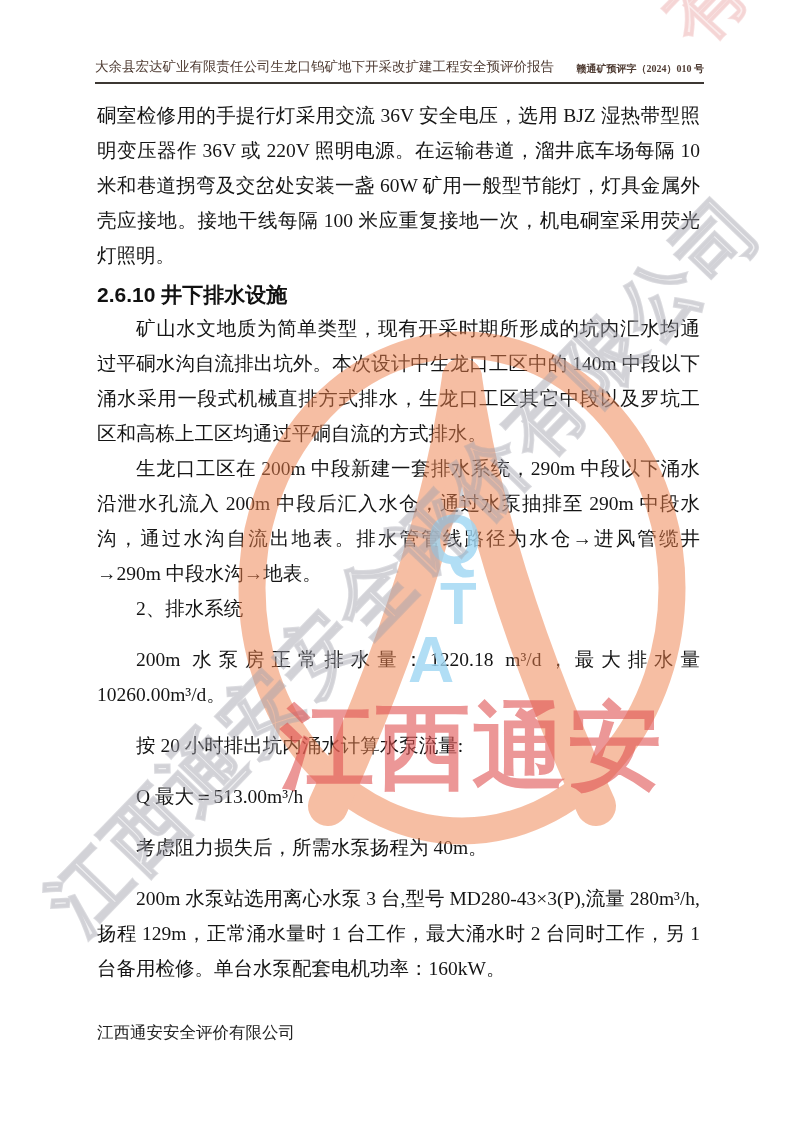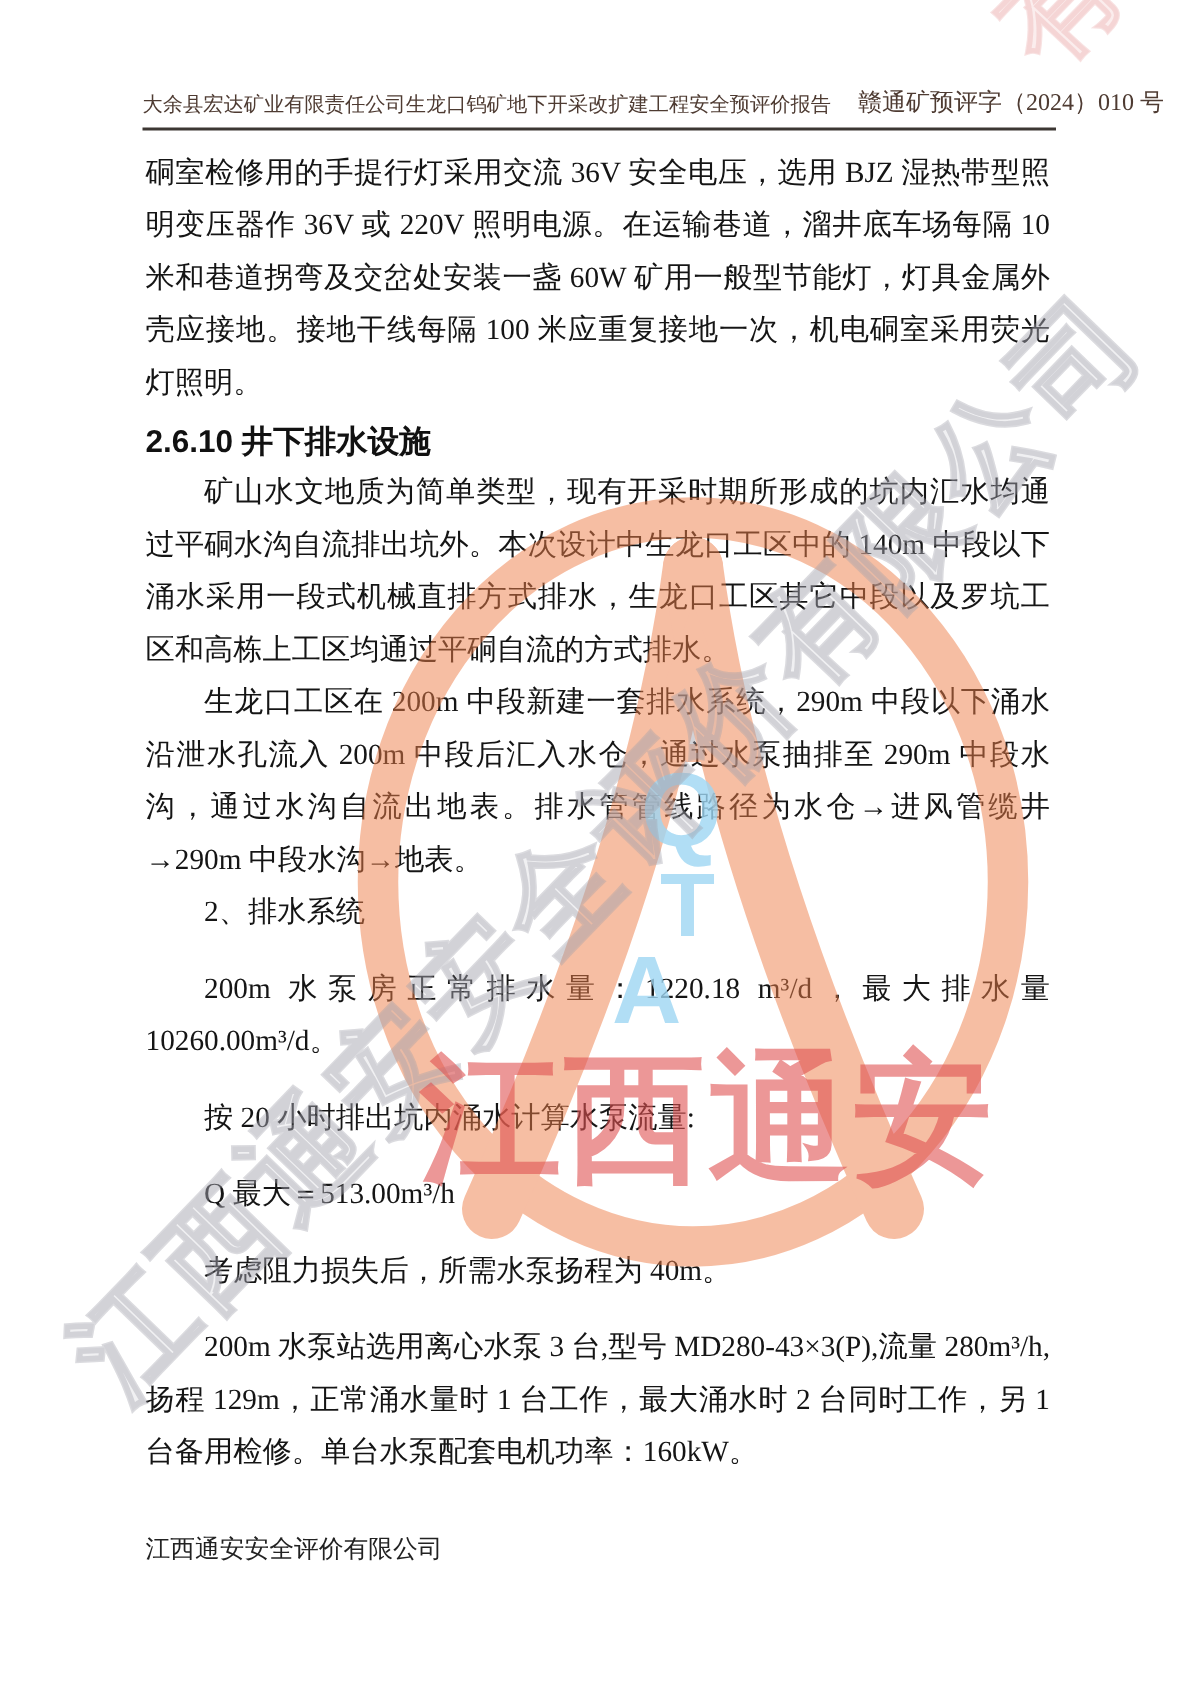--- a/index.html
+++ b/index.html
@@ -10,21 +10,21 @@
     font-family:"Liberation Serif","DejaVu Serif",serif;
   }
   
   .header {
     position:absolute; left:95px; right:89px; top:58px;
     display:flex; justify-content:space-between; align-items:flex-end;
     border-bottom:2px solid #3c3733; padding-bottom:6px;
     color:#4e3b32; white-space:nowrap;
   }
   .header .h-title  { font-size:13.5px; letter-spacing:0; }
-  .header .h-docno  { font-size:16px; font-weight:normal; margin-left:18px; }
+  .header .h-docno  { font-size:10px; font-weight:bold; margin-left:18px; }
   
   .body {
     position:absolute; left:97px; right:93px; top:98px;
     font-size:19.5px; line-height:35px; color:#151515;
     text-align:justify; z-index:2;
   }
   .body p { margin:0; }
   .body p.ind { text-indent:2em; }
   .body p.gap { margin-top:16px; }
   .body h2 {

